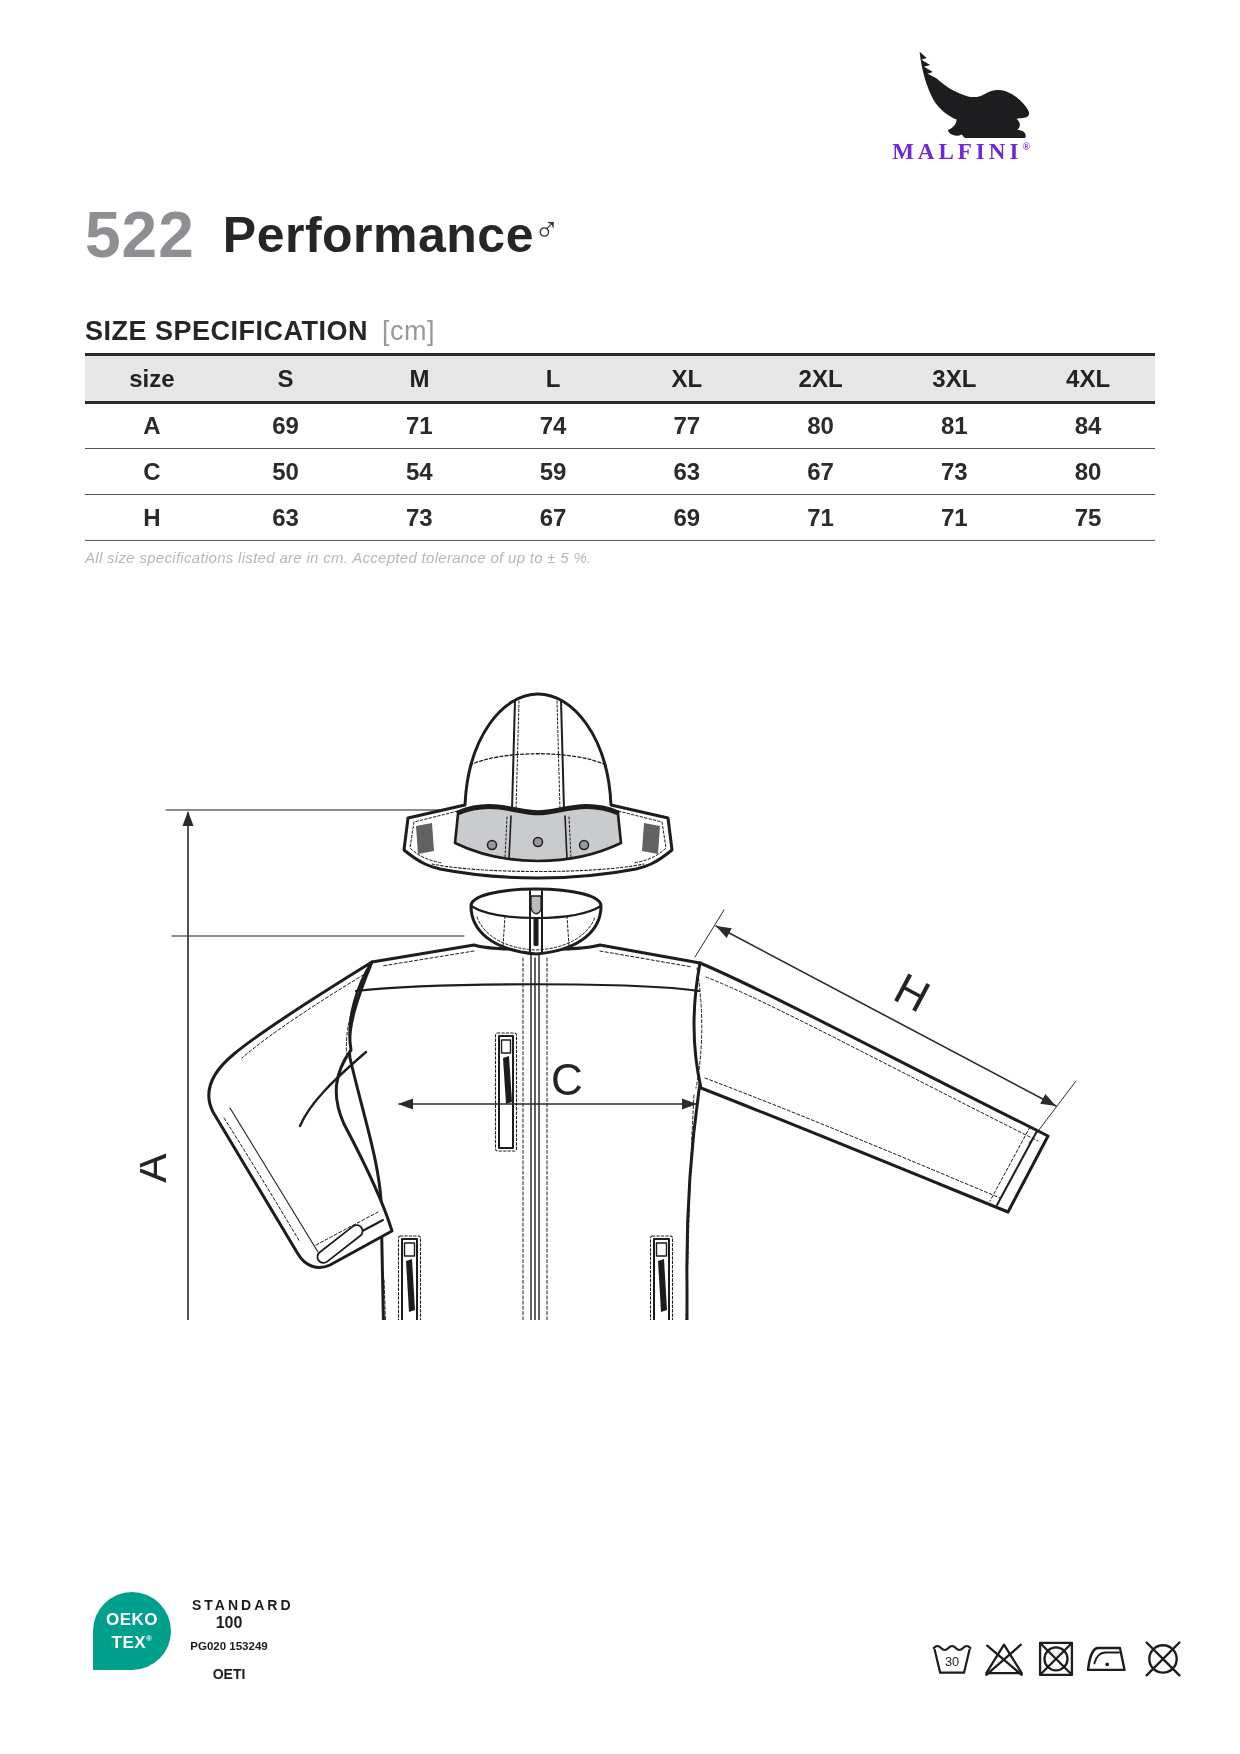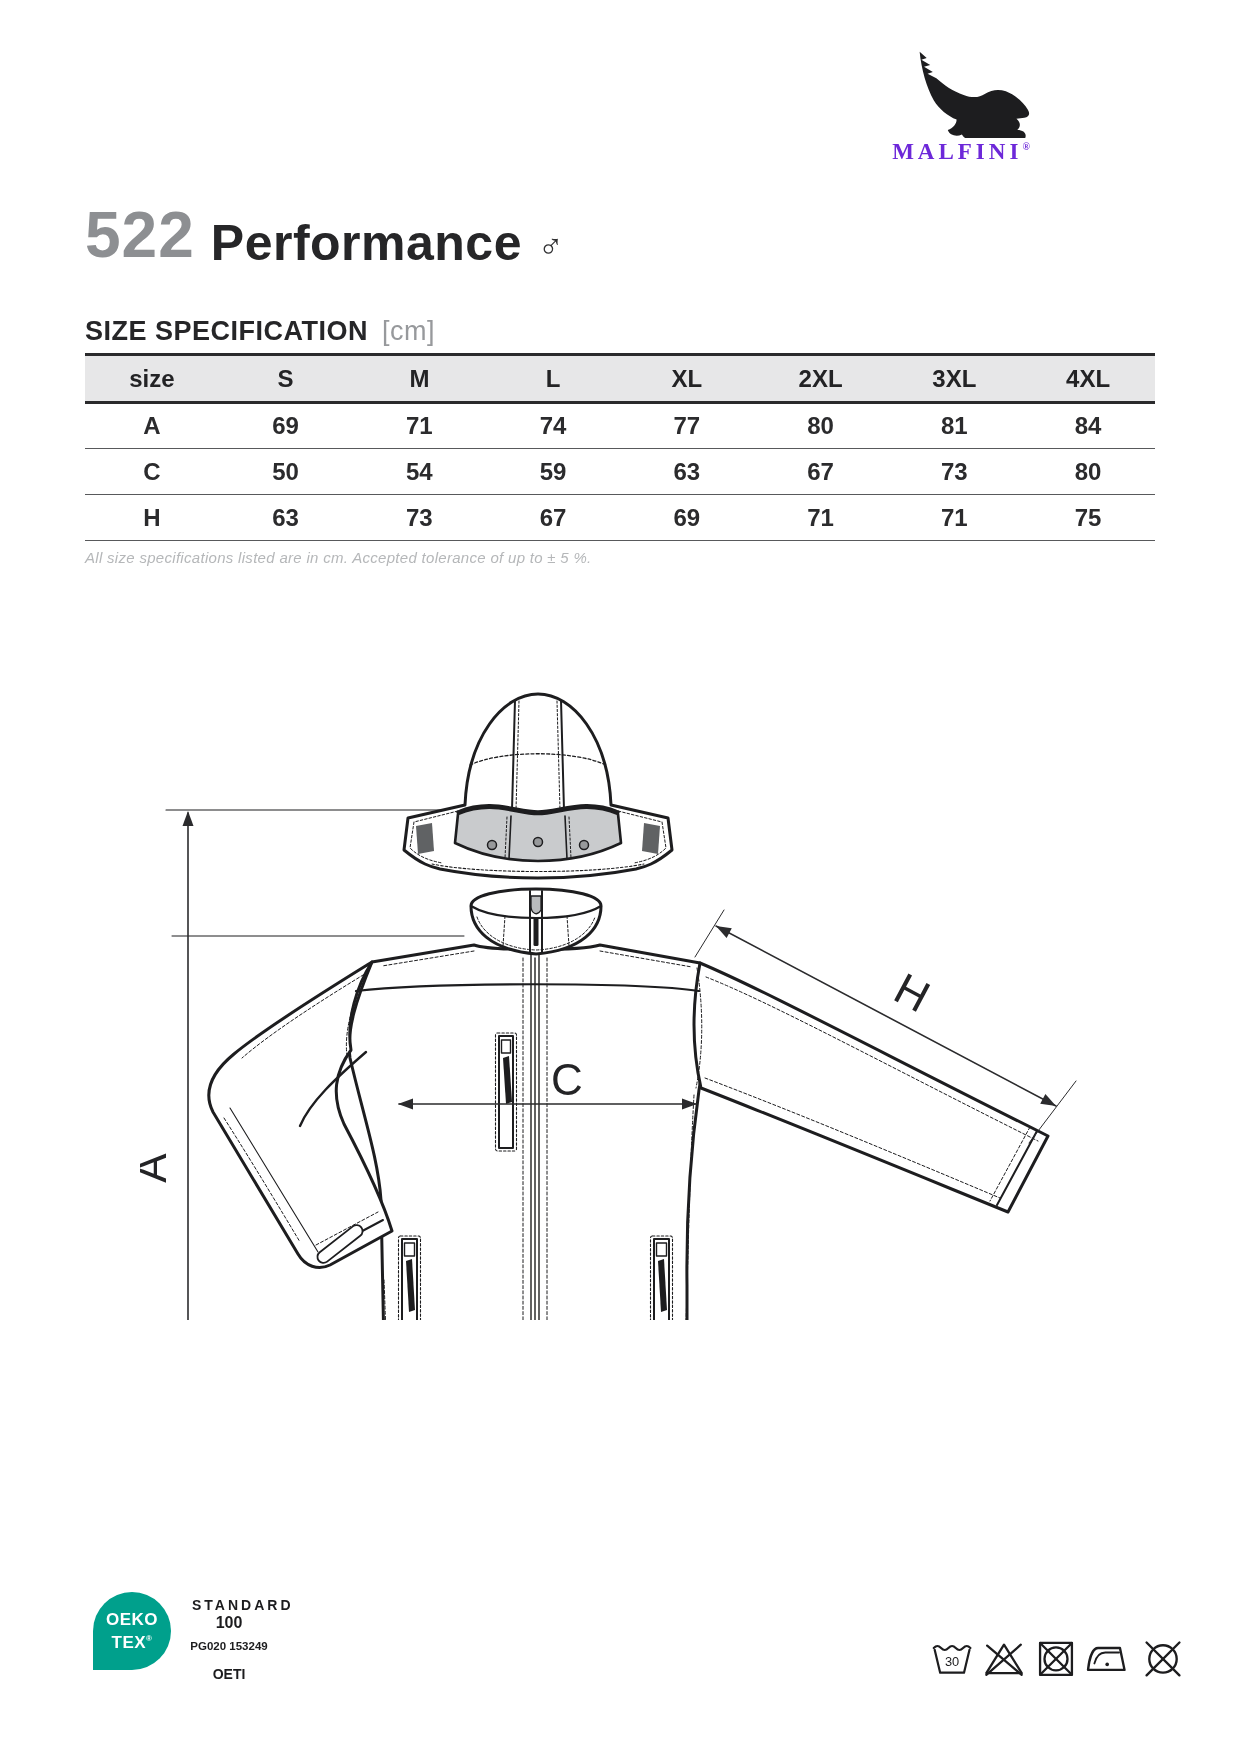--- a/index.html
+++ b/index.html
@@ -6,23 +6,23 @@
   #page{position:relative;width:1240px;height:1754px;background:#ffffff;overflow:hidden;
         font-family:"Liberation Sans",sans-serif;color:#232325;}
   .abs{position:absolute;}
 
   
   #brand-text{left:872px;top:139px;width:178px;text-align:center;
     font-family:"Liberation Serif",serif;font-weight:bold;font-size:23px;letter-spacing:4px;color:#6d28d9;}
   #brand-text sup{font-size:10px;letter-spacing:0;}
 
   
-  #title-row{left:85px;top:198px;display:flex;align-items:flex-end;gap:16px;}
+  #title-row{left:85px;top:198px;display:flex;align-items:center;}
   #product-code{font-size:64px;font-weight:bold;color:#8d8f92;letter-spacing:1px;}
-  #product-name{font-size:50px;font-weight:bold;color:#262628;letter-spacing:0.5px;}
+  #product-name{font-size:50px;font-weight:bold;color:#262628;letter-spacing:0.5px;margin-left:28px;}
   #gender-symbol{font-size:34px;color:#303032;position:relative;top:-6px;}
 
   
   #section-heading{left:85px;top:316px;font-size:27px;font-weight:bold;color:#262628;letter-spacing:0.5px;}
   #section-heading .unit{color:#97999c;font-weight:normal;margin-left:6px;}
 
   
   #size-table{left:85px;top:353px;width:1070px;border-collapse:collapse;table-layout:fixed;
     border-top:3px solid #2a2a2c;}
   #size-table th,#size-table td{text-align:center;vertical-align:middle;padding:1px;

